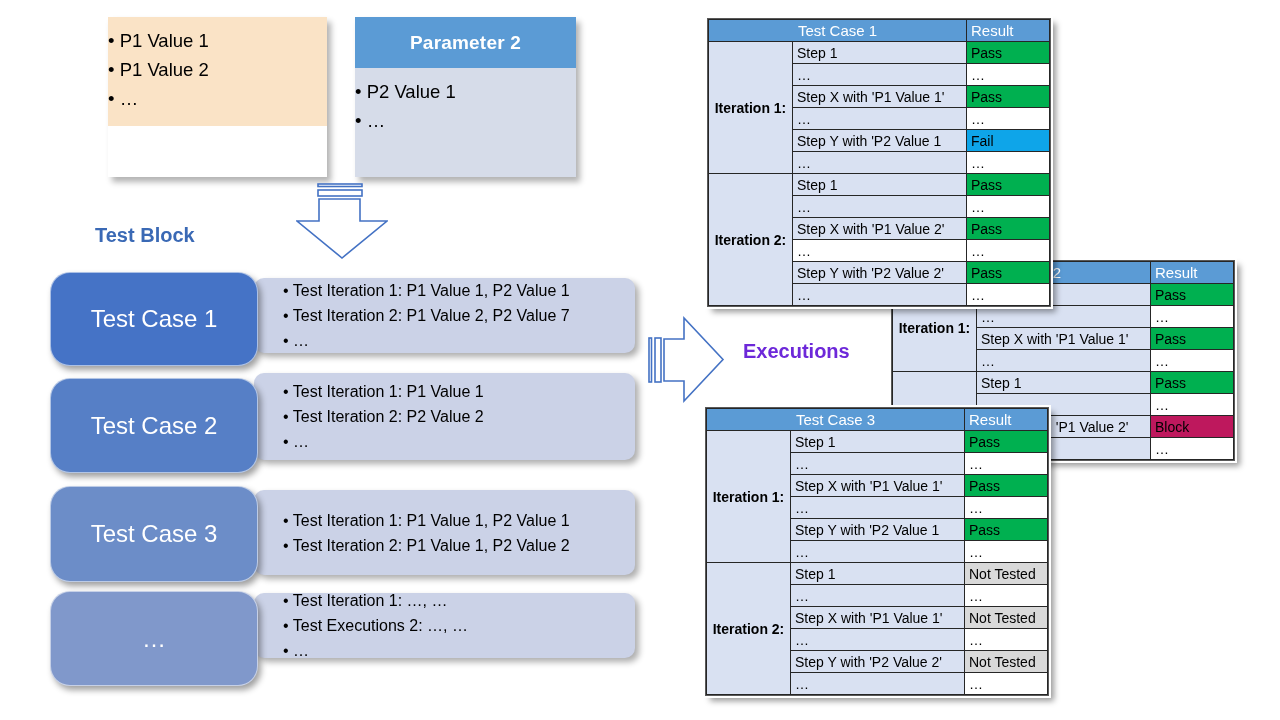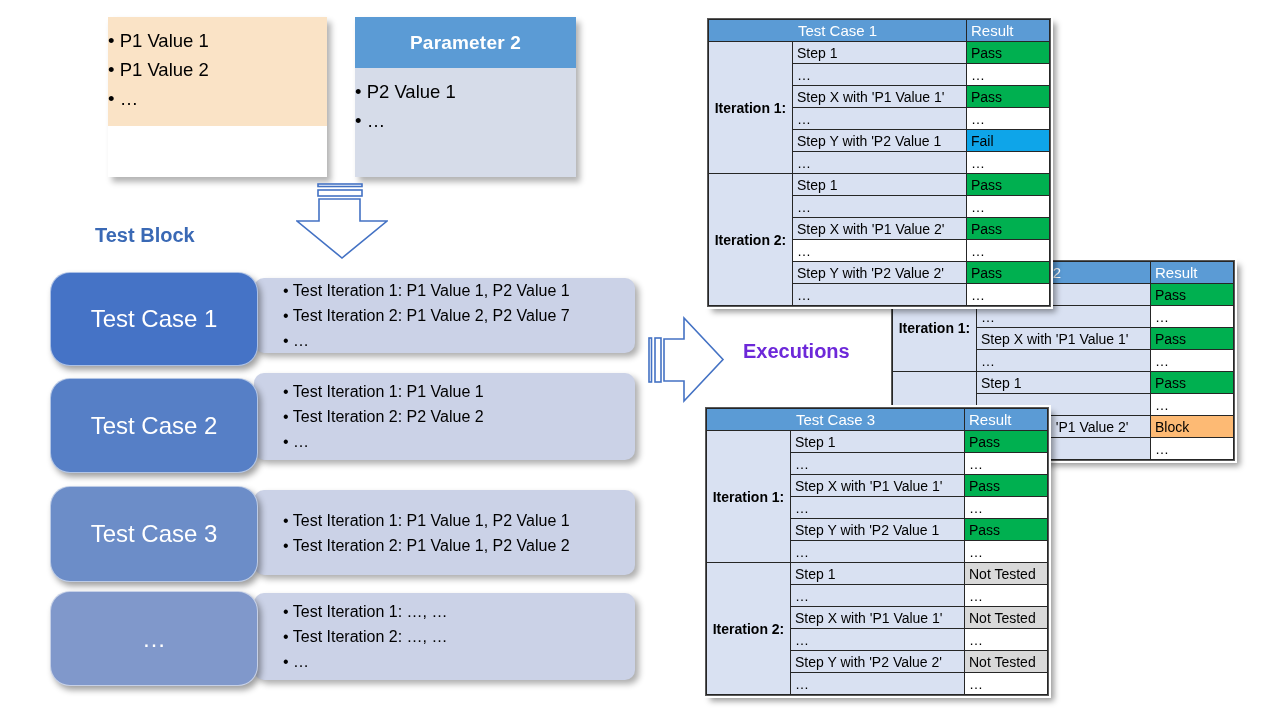--- a/index.html
+++ b/index.html
@@ -90,23 +90,23 @@
     </div>
   <div class="tcpanel" style="top: 373px; height: 87px; background: rgb(203, 210, 231);" id="panel1">
       <div class="li">Test Iteration 1: P1 Value 1</div>
       <div class="li">Test Iteration 2: P2 Value 2</div>
       <div class="li">…</div>
     </div>
   <div class="tcpanel" style="top: 490px; height: 85px; background: rgb(203, 210, 231);" id="panel2">
       <div class="li">Test Iteration 1: P1 Value 1, P2 Value 1</div>
       <div class="li">Test Iteration 2: P1 Value 1, P2 Value 2</div>
     </div>
-  <div class="tcpanel" style="top: 593px; height: 87px; background: rgb(203, 210, 231);" id="panel3">
+  <div class="tcpanel" style="top: 593px; height: 65px; background: rgb(203, 210, 231);" id="panel3">
       <div class="li">Test Iteration 1: …, …</div>
-      <div class="li">Test Iteration 2: …, …</div>
+      <div class="li">Test Executions 2: …, …</div>
       <div class="li">…</div>
     </div>
 
   <svg id="right-arrow" class="arrow" width="78" height="87" viewBox="0 0 78 87">
     <rect x="2" y="22" width="2.5" height="44" stroke="#4472C4"></rect>
     <rect x="8" y="22" width="6" height="44" stroke="#4472C4"></rect>
     <path d="M17 23 L37 23 L37 2 L76 43.5 L37 85 L37 65 L17 65 Z" stroke="#4472C4"></path>
   </svg>
 
   <div class="seclabel" id="lbl-executions" style="color: #6d28d9;">Executions</div>
@@ -144,21 +144,21 @@
             <td class="iter" rowspan="4" style="background: rgb(217, 225, 242);">Iteration 2:</td>
             <td class="step" style="background: rgb(217, 225, 242);">Step 1</td>
             <td class="res" style="background: rgb(0, 176, 80);">Pass</td>
           </tr>
           <tr>
             <td class="step" style="background: rgb(217, 225, 242);">…</td>
             <td class="res" style="background: rgb(255, 255, 255);">…</td>
           </tr>
           <tr>
             <td class="step" style="background: rgb(217, 225, 242);">Step X with 'P1 Value 2'</td>
-            <td class="res" style="background: #fdba74;">Block</td>
+            <td class="res" style="background: #be185d;">Block</td>
           </tr>
           <tr>
             <td class="step" style="background: rgb(217, 225, 242);">…</td>
             <td class="res" style="background: rgb(255, 255, 255);">…</td>
           </tr>
         </tbody>
       </table>
     </div>
   <div class="twrap" id="t1">
       <table class="exec">

